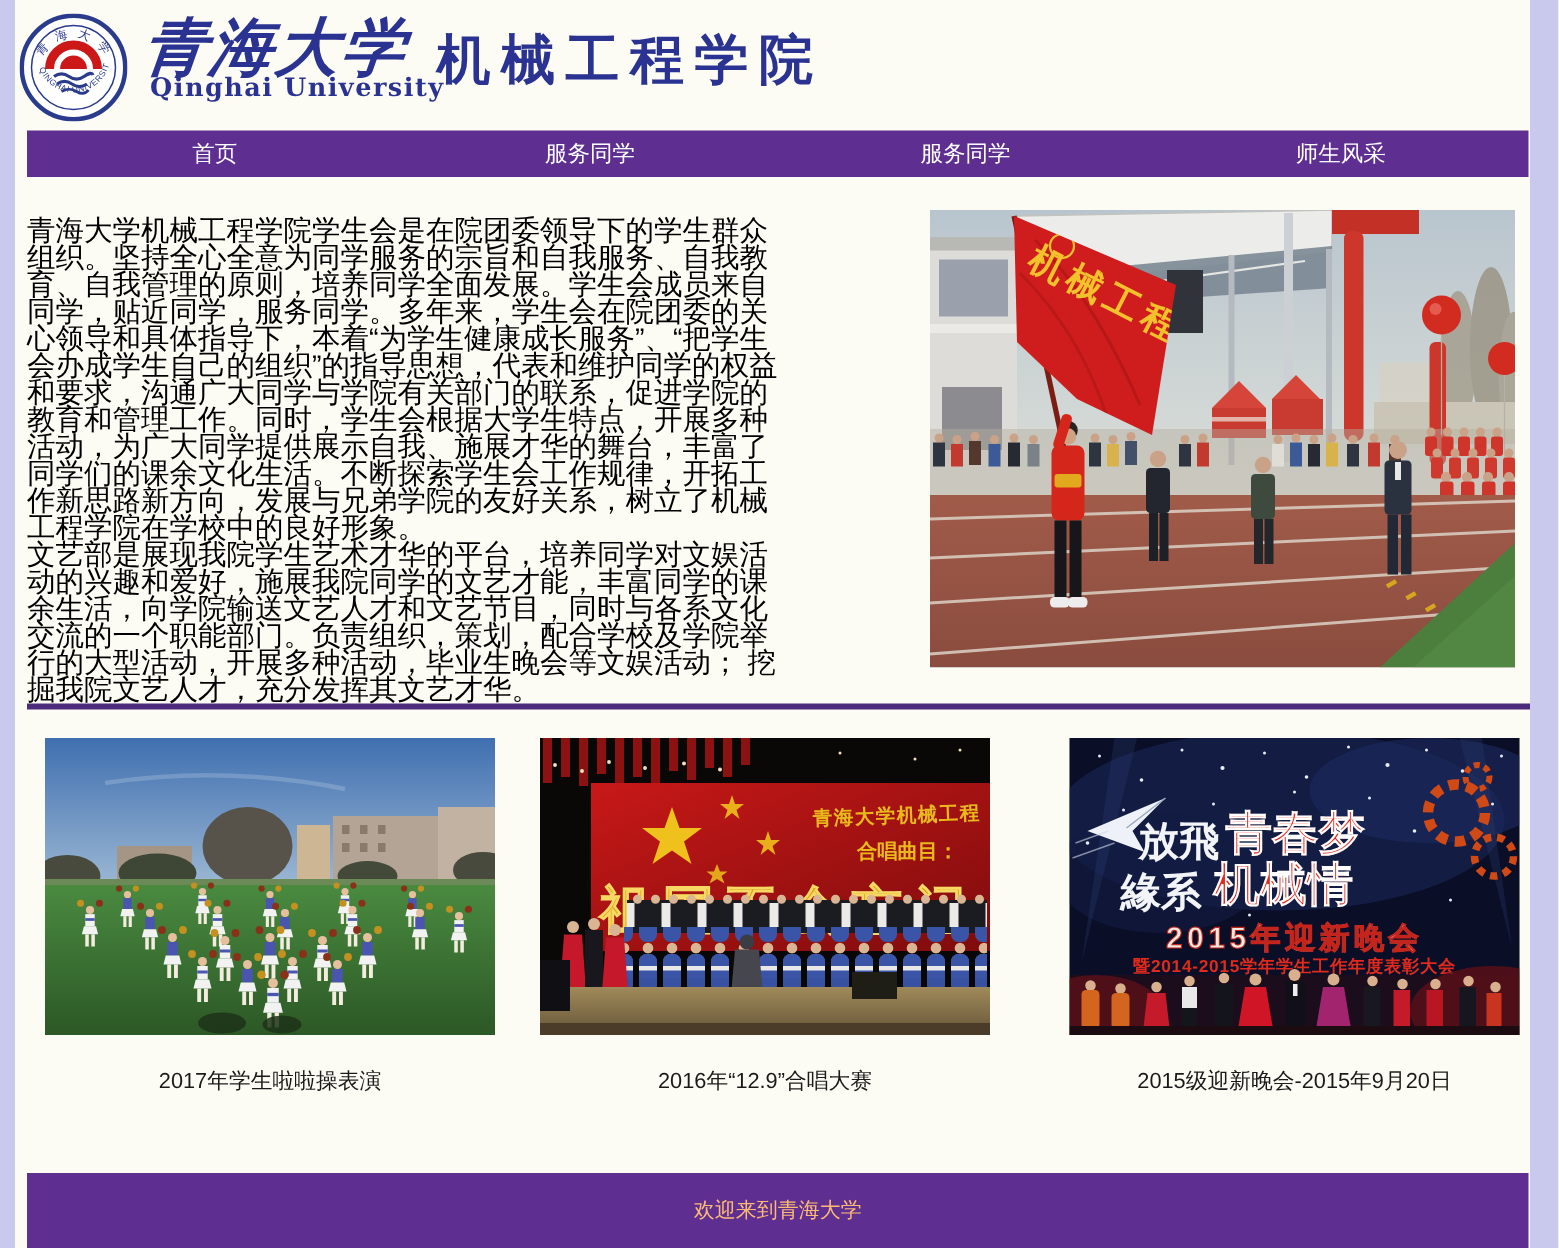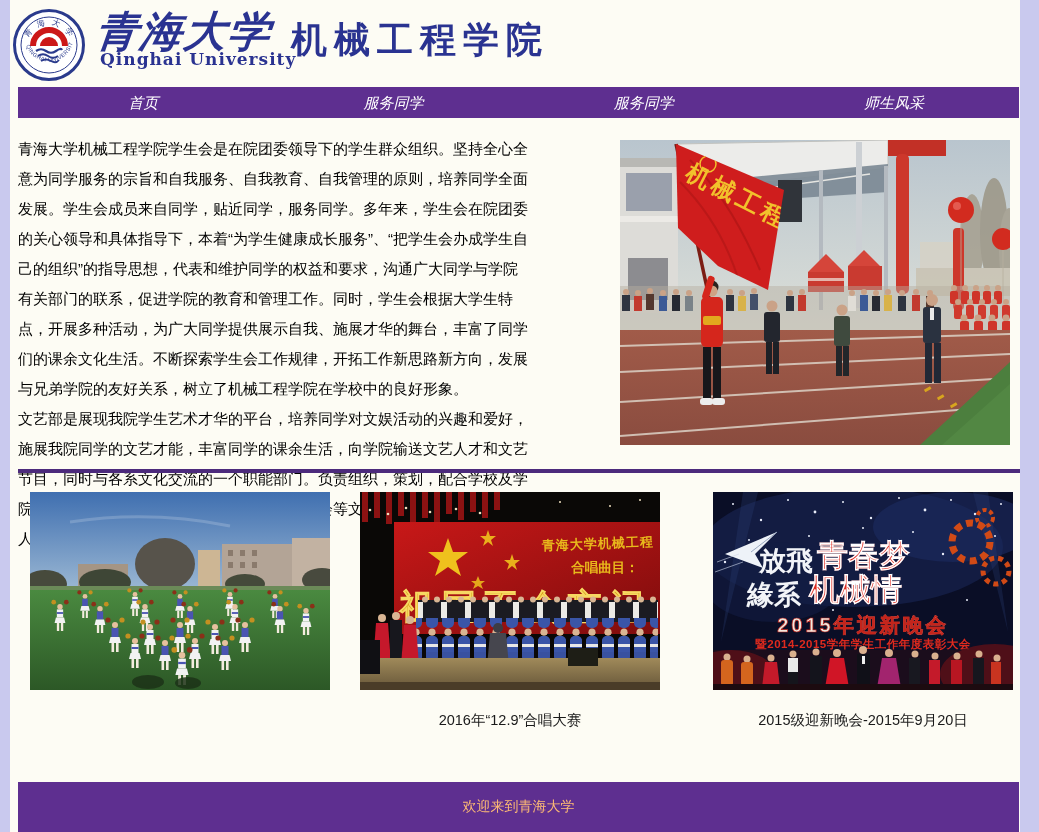--- a/index.html
+++ b/index.html
@@ -28,30 +28,30 @@
   }
   .college-title{
     position:absolute;left:291px;top:16px;
     font-family:"DejaVu Serif", serif;font-weight:bold;
     font-size:36px;color:#2a3391;letter-spacing:7px;white-space:nowrap;
   }
 
   
   .nav{
     position:absolute;left:18px;top:87px;width:1001px;height:31px;
-    background:#5e2f90;display:flex;align-items:center;font-style:italic;
+    background:#5e2f90;display:flex;align-items:center;
   }
   .nav-item{
     flex:1;text-align:center;color:#fff;font-size:15px;cursor:pointer;line-height:31px;
   }
 
   
   .intro{
-    position:absolute;left:18px;top:134px;width:510px;
-    font-size:15px;line-height:30px;color:#000;
+    position:absolute;left:18px;top:146px;width:510px;
+    font-size:19px;line-height:18px;color:#000;
   }
   .intro p{margin:0;}
 
   
   .hero{
     position:absolute;left:620px;top:140px;width:390px;height:305px;overflow:hidden;background:#c8ccc8;
   }
   .hero svg{display:block;width:100%;height:100%;}
 
   
@@ -374,20 +374,21 @@
       <use href="#ch1" transform="translate(215,130)"></use>
       <use href="#ch2" transform="translate(105,146)"></use>
       <use href="#ch1" transform="translate(135,148)"></use>
       <use href="#ch2" transform="translate(165,146)"></use>
       <use href="#ch1" transform="translate(195,148)"></use>
       <use href="#ch2" transform="translate(152,160) scale(1.1)"></use>
       <ellipse cx="118" cy="190" rx="16" ry="7" fill="#1c3317" opacity="0.85"></ellipse>
       <ellipse cx="158" cy="191" rx="13" ry="6" fill="#1c3317" opacity="0.85"></ellipse>
     </svg>
   </div>
+  <figcaption>2017年学生啦啦操表演</figcaption>
 </figure>
 
 <figure class="card c2">
   <div class="thumb">
     <svg viewBox="0 0 300 198" preserveAspectRatio="none">
       <defs>
         <linearGradient id="redg" x1="0" y1="0" x2="1" y2="1">
           <stop offset="0" stop-color="#c81818"></stop>
             <stop offset="1" stop-color="#7e0c0c"></stop>
         </linearGradient>

